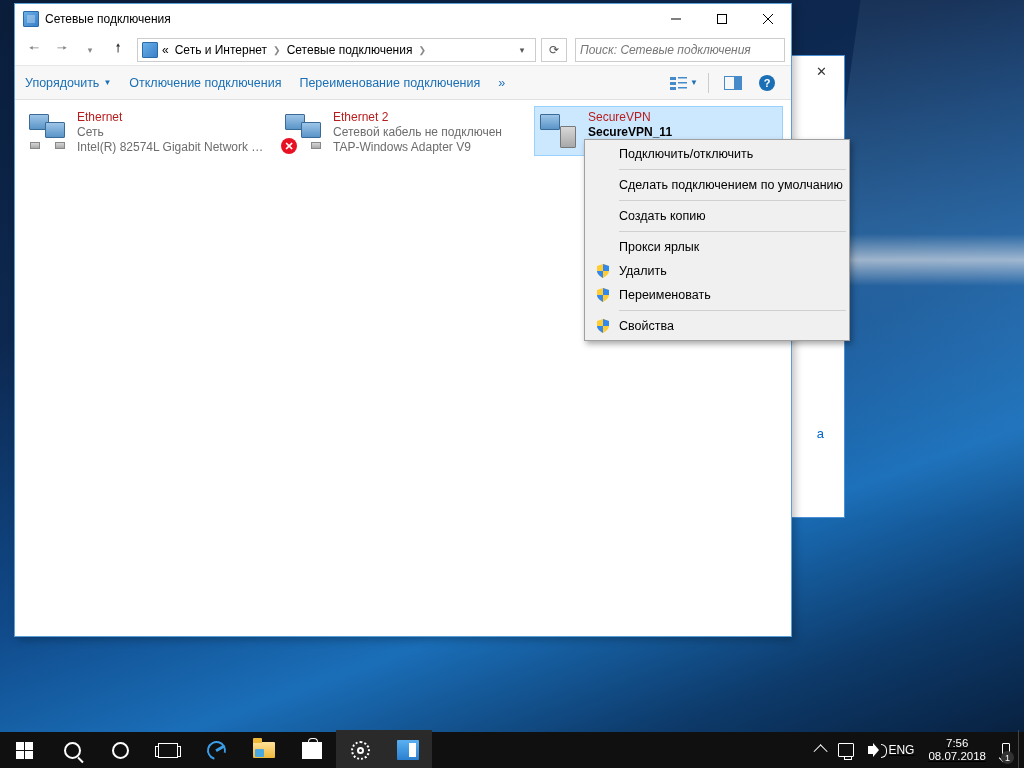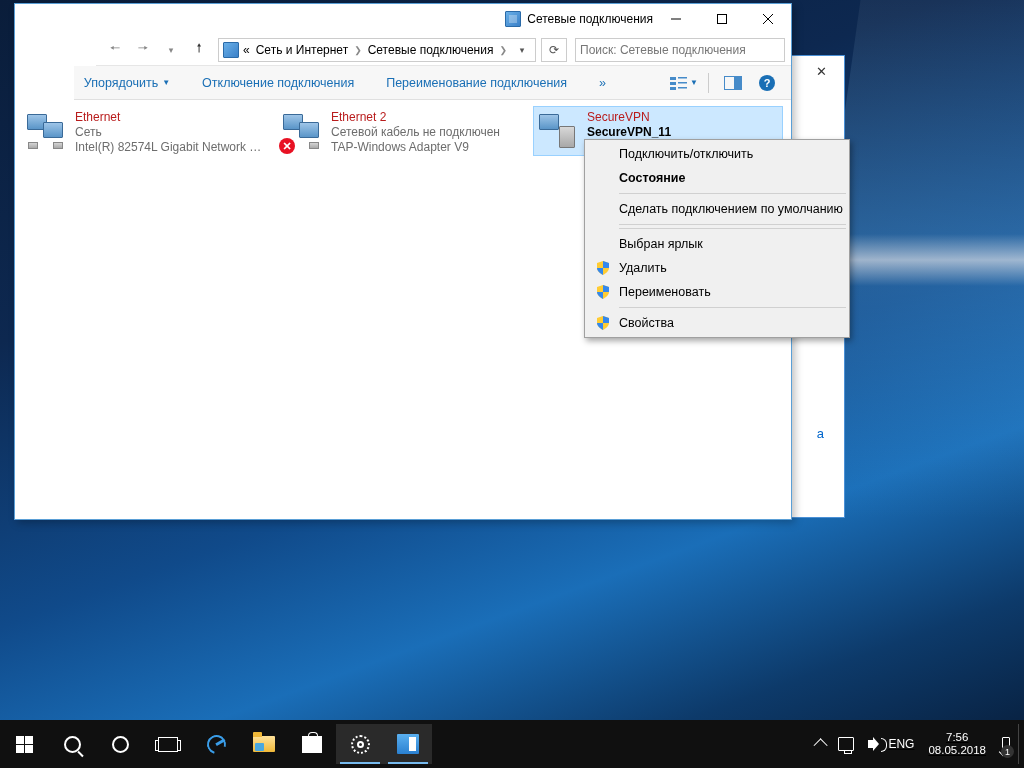--- a/index.html
+++ b/index.html
@@ -17,43 +17,43 @@
 }
 .settings-close { position:absolute; right:0; top:0; width:45px; height:30px; display:flex; align-items:center; justify-content:center; color:#333; font-size:13px;}
 .settings-body-item { position:absolute; left:18px; top:442px; display:flex; align-items:center; gap:10px; color:#000; font-size:13px;}
 .settings-body-item .g-icon { width:16px; height:16px; border:1.2px solid #333; border-radius:50%; position:relative;}
 .settings-body-item .g-icon::before, .settings-body-item .g-icon::after { content:""; position:absolute; background:#333; height:1.2px; left:0; right:0; top:50%;}
 .settings-body-item .g-icon::after { transform: translateY(-4px);}
 .settings-vpn-label { position:absolute; right:20px; top:370px; color:#0066cc; font-size:13px; display:flex; align-items:center; }
 
 
 .explorer {
-  position: absolute; left: 14px; top: 3px; width: 778px; height: 517px;
+  position: absolute; left: 14px; top: 3px; width: 778px; height: 634px;
   background: #fff; border: 1px solid #5a9fd6; box-shadow: 3px 3px 8px rgba(0,0,0,0.25);
-  display: flex; flex-direction: column; align-items: flex-end;
+  display: flex; flex-direction: column;
 }
 .titlebar { height: 30px; display:flex; align-items:center; padding-left:8px; background:#fff;}
 .titlebar-icon { width:16px; height:16px; margin-right:6px; background:linear-gradient(135deg,#6ab0e8,#3a80c8); border:1px solid #2a6aa8; border-radius:1px; position:relative;}
 .titlebar-icon::after{content:""; position:absolute; inset:3px; background:#fff; opacity:.3;}
 .titlebar-text { flex:1; font-size:12px; color:#000;}
 .win-controls { display:flex; }
 .win-btn { width:46px; height:30px; display:flex; align-items:center; justify-content:center; color:#000;}
 
 .navbar { height:32px; display:flex; align-items:center; padding:0 6px; gap:2px; border-bottom:1px solid #e6e6e6;}
 .nav-arrow { width:26px; height:24px; display:flex; align-items:center; justify-content:center; color:#888; border-radius:2px;}
 .nav-arrow.active { color:#333;}
 .breadcrumb { flex:1; height:24px; border:1px solid #ccc; display:flex; align-items:center; padding:0 4px; gap:2px; font-size:12px; margin:0 4px;}
 .bc-icon { width:16px; height:16px; background:linear-gradient(135deg,#6ab0e8,#3a80c8); border:1px solid #2a6aa8; border-radius:1px;}
 .bc-sep { color:#888; font-size:9px; padding:0 2px;}
 .bc-seg { color:#000; padding:1px 2px;}
 .bc-dropdown { width:18px; color:#555; text-align:center; font-size:9px;}
 .refresh-btn { width:26px; height:24px; border:1px solid #ccc; display:flex; align-items:center; justify-content:center; color:#555; margin-left:-1px;}
-.search-box { width:210px; height:24px; border:1px solid #ccc; margin-left:6px; display:flex; align-items:center; padding:0 4px; color:#777; font-size:12px;}
-
-.toolbar { height:34px; background:#f7f7f7; border-bottom:1px solid #e0e0e0; display:flex; align-items:center; padding:0 10px; gap:32px; font-size:12.5px; color:#1a6fb5;}
+.search-box { width:210px; height:24px; border:1px solid #ccc; margin-left:6px; display:flex; align-items:center; padding:0 4px; color:#777; font-size:12px;font-style:italic;}
+
+.toolbar { height:34px; background:#f7f7f7; border-bottom:1px solid #e0e0e0; display:flex; align-items:center; padding:0 10px; gap:18px; font-size:12.5px; color:#1a6fb5;}
 .tb-item { display:flex; align-items:center; gap:4px; cursor:default;}
 .tb-drop { font-size:8px; color:#1a6fb5;}
 .tb-spacer{flex:1;}
 .tb-right { display:flex; align-items:center; gap:6px;}
 .tb-icon-btn { width:28px; height:22px; display:flex; align-items:center; justify-content:center; color:#1a6fb5;}
 .tb-divider { width:1px; height:20px; background:#ccc; margin:0 4px;}
 .help-circle { width:16px; height:16px; border-radius:50%; background:#1a6fb5; color:#fff; display:flex; align-items:center; justify-content:center; font-size:11px; font-weight:bold;}
 
 .content { flex:1; padding:6px 8px; display:flex; gap:6px; align-items:flex-start; position:relative;}
 .conn-item { width:250px; display:flex; gap:8px; padding:3px; border:1px solid transparent; align-items:flex-start;}
@@ -86,21 +86,21 @@
   border:1px solid #a0a0a0; box-shadow:2px 3px 6px rgba(0,0,0,0.35); padding:2px;
   font-size:12.5px;
 }
 .cm-item { height:24px; display:flex; align-items:center; padding-left:32px; position:relative; color:#000;}
 .cm-item.bold { font-weight:600;}
 .cm-sep { height:1px; background:#d0d0d0; margin:3px 1px 3px 32px;}
 .cm-shield { position:absolute; left:8px; width:16px; height:16px;}
 .cm-shield svg { width:16px; height:16px;}
 
 
-.taskbar { position:absolute; left:0; right:0; bottom:0; height:48px; background:#101010; display:flex; align-items:center;text-decoration:underline;}
+.taskbar { position:absolute; left:0; right:0; bottom:0; height:36px; background:#101010; display:flex; align-items:center;text-decoration:underline;}
 .task-item { width:48px; height:40px; display:flex; align-items:center; justify-content:center; position:relative;}
 .task-item.active { background:#2a2a2a;}
 .task-item.active::after { content:""; position:absolute; bottom:0; left:4px; right:4px; height:2px; background:#76b9ed;}
 .task-ico { width:22px; height:22px; display:flex; align-items:center; justify-content:center;}
 .win-logo { width:17px; height:17px; display:grid; grid-template:1fr 1fr/1fr 1fr; gap:1px;}
 .win-logo span{ background:#fff;}
 .search-gl { width:17px; height:17px; border:2px solid #fff; border-radius:50%; position:relative;}
 .search-gl::after{content:""; position:absolute; width:7px; height:2px; background:#fff; bottom:-4px; right:-5px; transform:rotate(45deg);}
 .cortana-ring { width:17px; height:17px; border:2px solid #fff; border-radius:50%;}
 .taskview { width:20px; height:15px; border:1.5px solid #fff; position:relative;}
@@ -265,26 +265,26 @@
         <div class="conn-title">SecureVPN</div>
         <div class="conn-sub">SecureVPN_11</div>
       </div>
     </div>
   </div>
 
 </div>
 
 <div class="context-menu">
   <div class="cm-item">Подключить/отключить</div>
-  <div class="cm-item bold">Состояние</div>
   <div class="cm-sep"></div>
   <div class="cm-item">Сделать подключением по умолчанию</div>
   <div class="cm-sep"></div>
+  <div class="cm-item">Создать копию</div>
   <div class="cm-sep"></div>
-  <div class="cm-item">Выбран ярлык</div>
+  <div class="cm-item">Прокси ярлык</div>
   <div class="cm-item">
     <span class="cm-shield"><svg viewBox="0 0 16 16">
           <path d="M8 1 L14 3 V8 C14 12 8 15 8 15 C8 15 2 12 2 8 V3 Z" fill="#fc3"></path>
           <path d="M8 1 L14 3 V8 L8 8 Z" fill="#38e"></path>
           <path d="M8 8 L8 15 C8 15 2 12 2 8 Z" fill="#38e"></path>
         </svg></span>
     <span>Удалить</span>
   </div>
   <div class="cm-item">
     <span class="cm-shield"><svg viewBox="0 0 16 16">
@@ -363,21 +363,21 @@
       </div>
     <div class="tray-ico">
         <div class="net-ico"></div>
       </div>
     <div class="tray-ico">
         <div class="spk-ico"></div>
       </div>
     <div class="tray-lang">ENG</div>
     <div class="tray-clock">
       <div>7:56</div>
-      <div>08.05.2018</div>
+      <div>08.07.2018</div>
     </div>
     <div class="tray-ico" style="position:relative;">
       <div class="action-ctr"></div>
       <div class="badge">1</div>
     </div>
     <div style="width:6px;height:40px;border-left:1px solid #444;"></div>
   </div>
 </div>
 
 </body></html>

